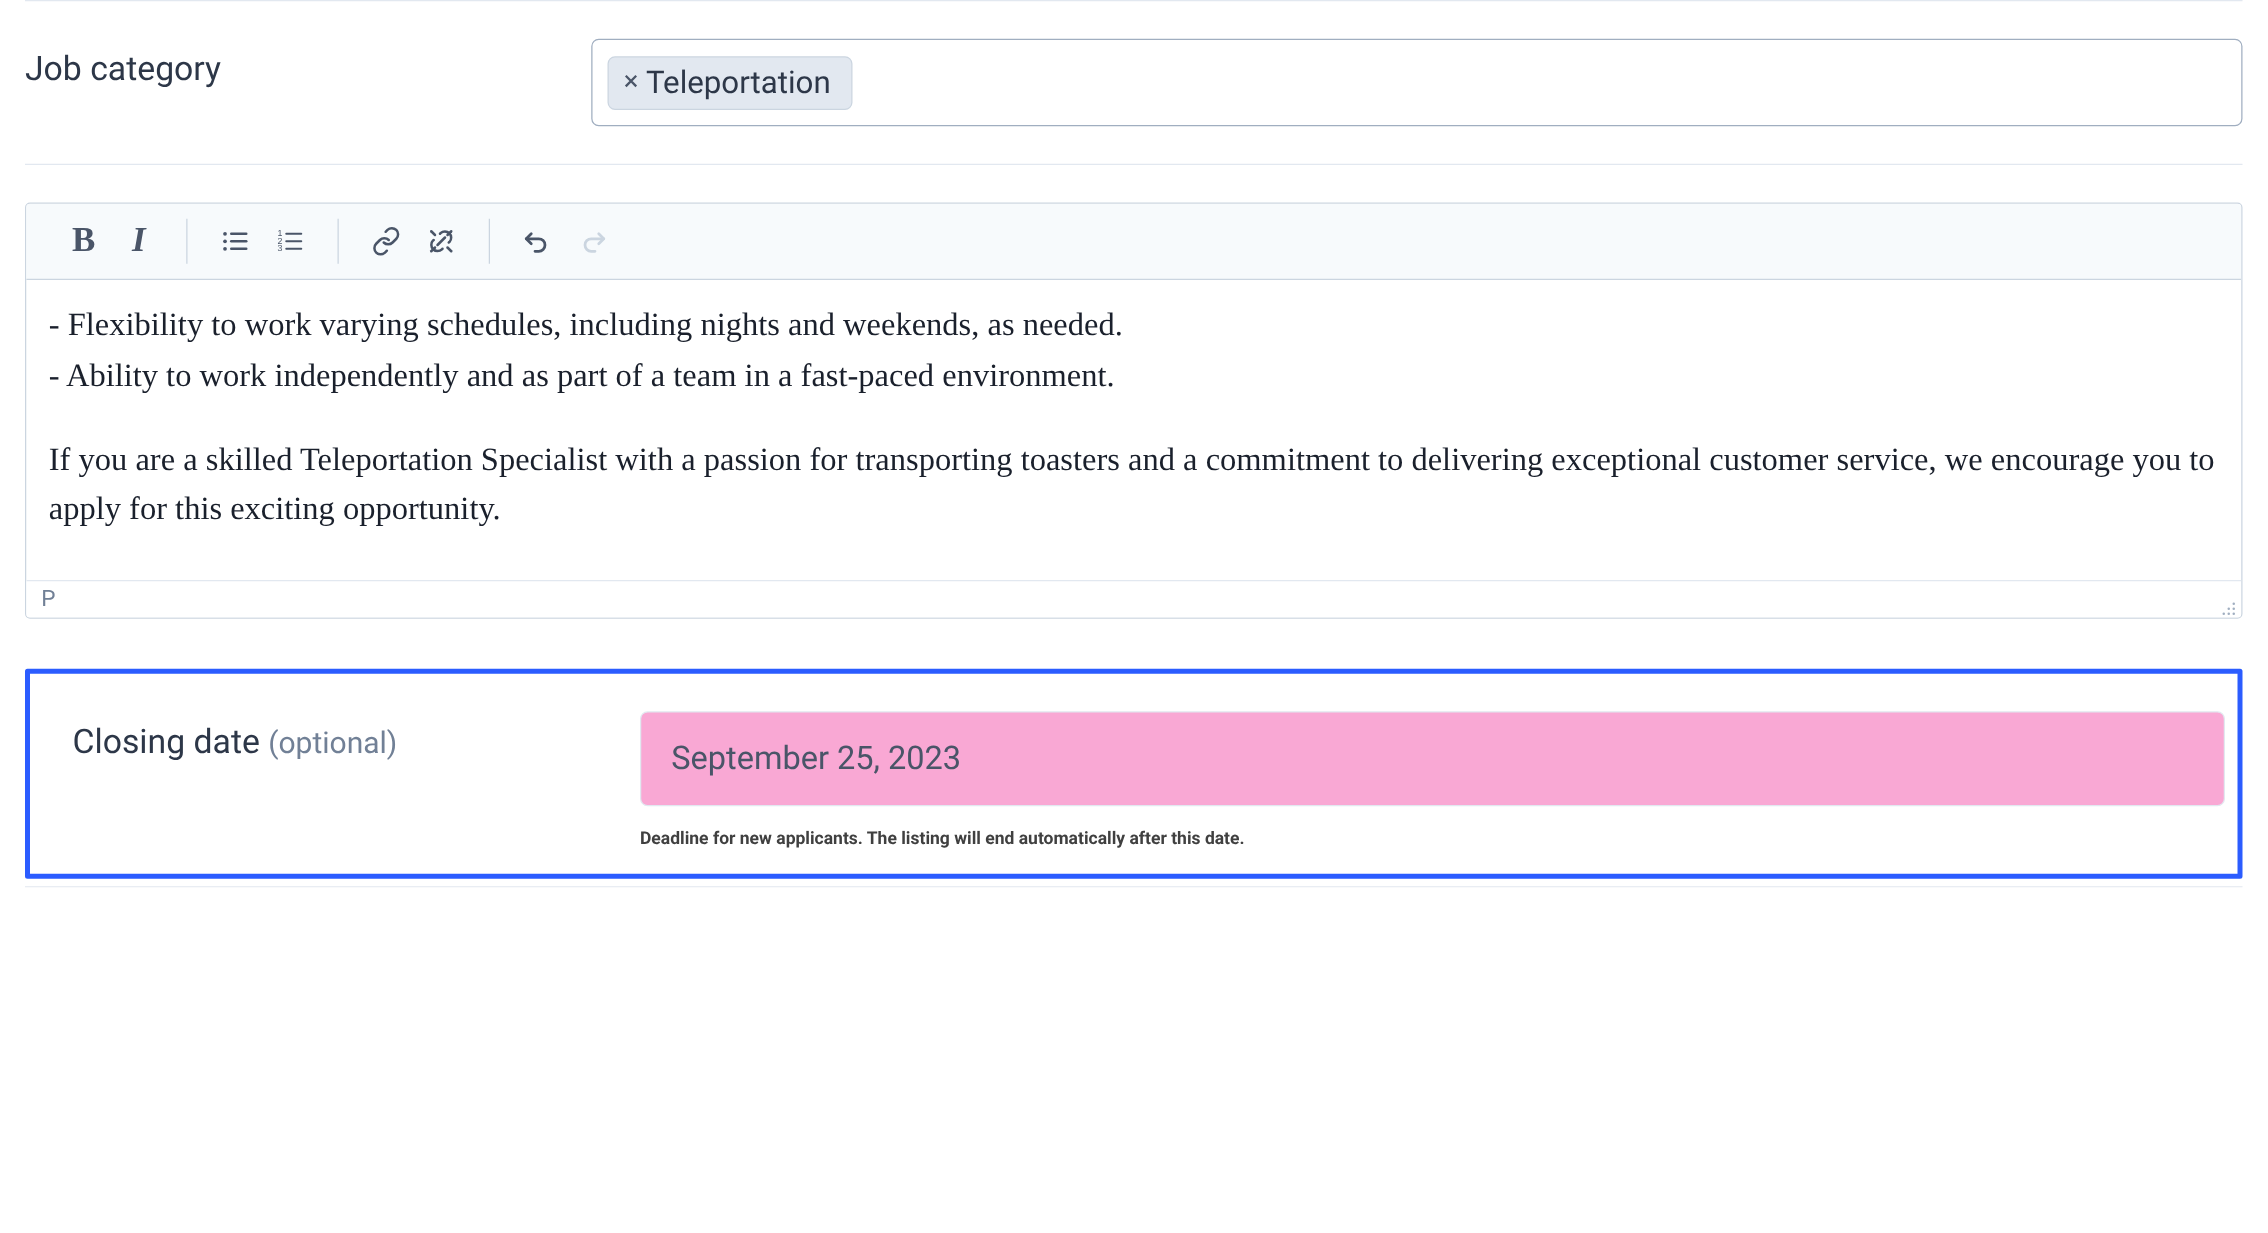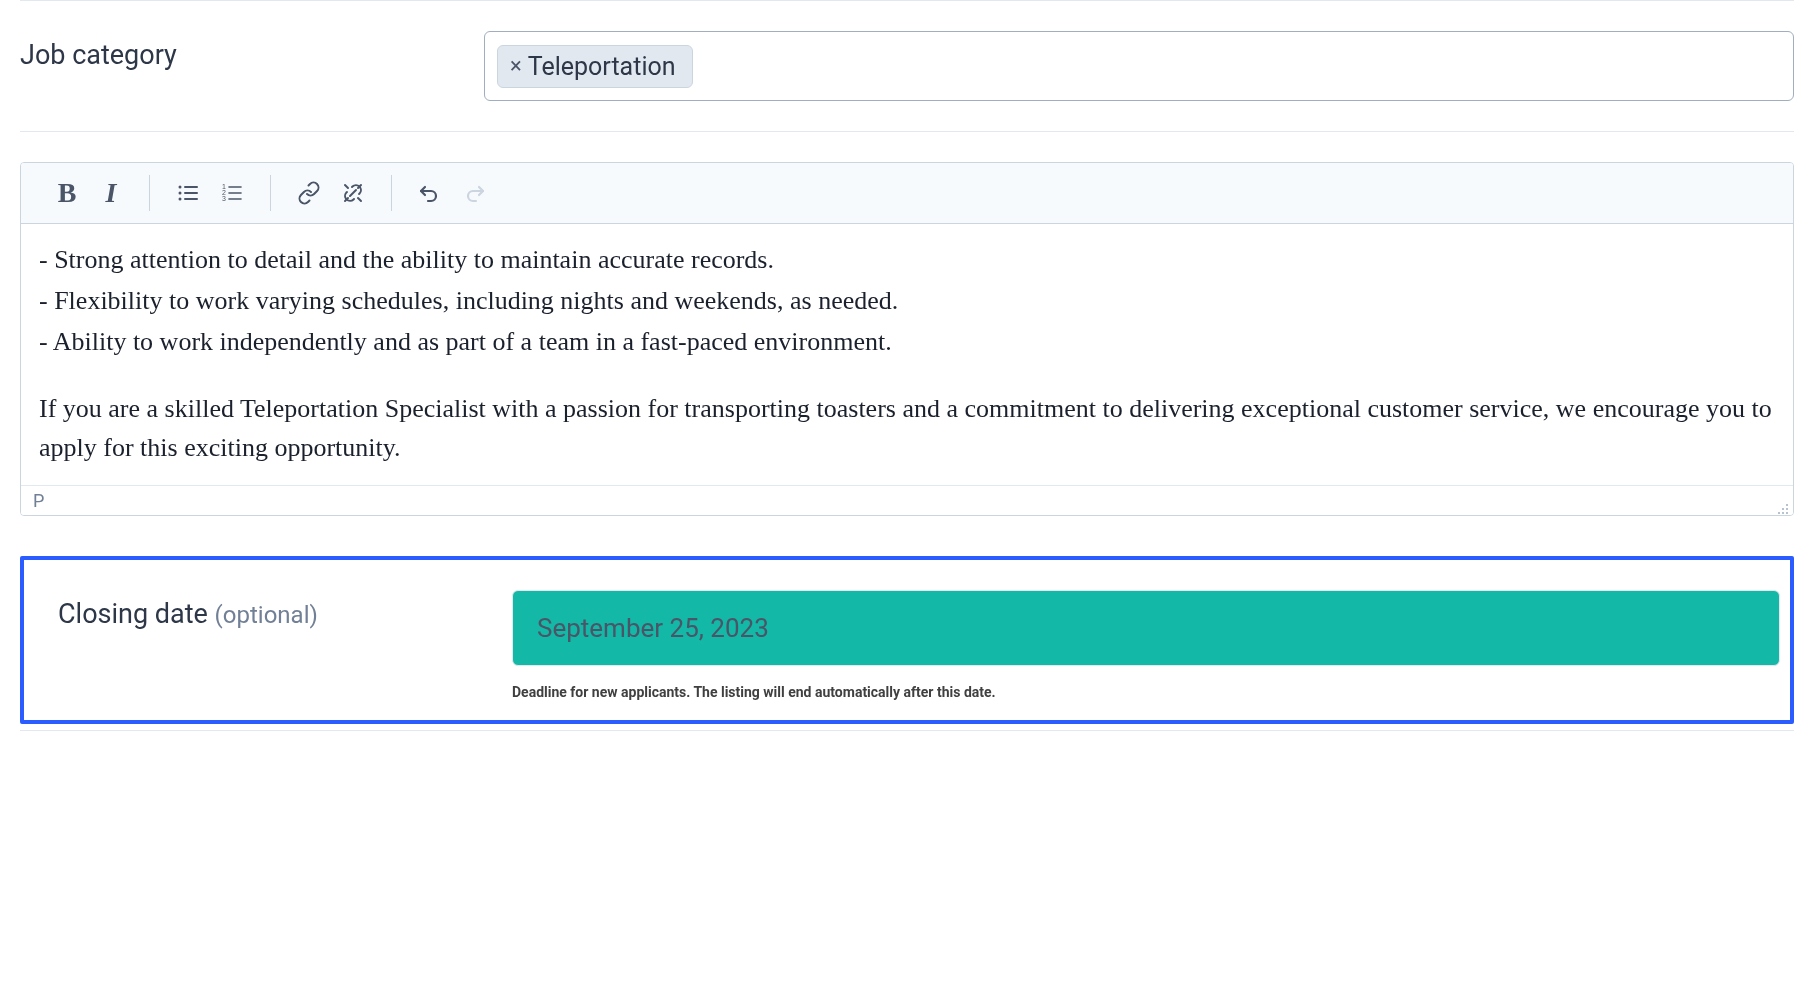--- a/index.html
+++ b/index.html
@@ -6,21 +6,21 @@
   body {
     font-family: -apple-system, BlinkMacSystemFont, "Segoe UI", Roboto, Helvetica, Arial, sans-serif;
     background: #fff;
     color: #2d3748;
     padding: 0 20px;
   }
   .form-row {
     display: flex;
     padding: 30px 0;
     border-top: 1px solid #e2e8f0;
-    gap: 24px;
+    gap: 13px;
   }
   .form-row:first-child { border-top: 1px solid #e2e8f0; }
   .label-col {
     width: 440px;
     flex-shrink: 0;
     padding-top: 8px;
   }
   .label-col .label-text {
     font-size: 27px;
     color: #2d3748;
@@ -131,21 +131,21 @@
   
   .highlight-row {
     border: 4px solid #2b5cff;
     border-radius: 2px;
     padding: 30px 10px 20px 28px;
     display: flex;
     gap: 20px;
     margin-top: 10px;
   }
   .date-input {
-    background: #14b8a6;
+    background: #f9a8d4;
     border: 1px solid #e2e8f0;
     border-radius: 6px;
     width: 100%;
     padding: 22px 24px;
     font-size: 26px;
     color: #4a5568;
   }
   .helper-text {
     margin-top: 18px;
     font-size: 14px;
@@ -236,21 +236,20 @@
           </div>
           <div class="tb-btn disabled">
             <svg viewBox="0 0 24 24" fill="none" stroke="currentColor" stroke-width="2.2" stroke-linecap="round" stroke-linejoin="round">
               <path d="M21 10H11a5 5 0 0 0 0 10h3"></path>
               <polyline points="17 14 21 10 17 6"></polyline>
             </svg>
           </div>
         </div>
       </div>
       <div class="editor-body">
-        <p>- Strong attention to detail and the ability to maintain accurate records.</p>
         <p>- Flexibility to work varying schedules, including nights and weekends, as needed.</p>
         <p>- Ability to work independently and as part of a team in a fast-paced environment.</p>
         <div class="para-gap"></div>
         <p>If you are a skilled Teleportation Specialist with a passion for transporting toasters and a commitment to delivering exceptional customer service, we encourage you to apply for this exciting opportunity.</p>
       </div>
       <div class="editor-status">
         <span>P</span>
         <span class="resize-grip">
           <svg viewBox="0 0 14 14">
             <circle cx="12" cy="4" r="1" fill="currentColor"></circle>

